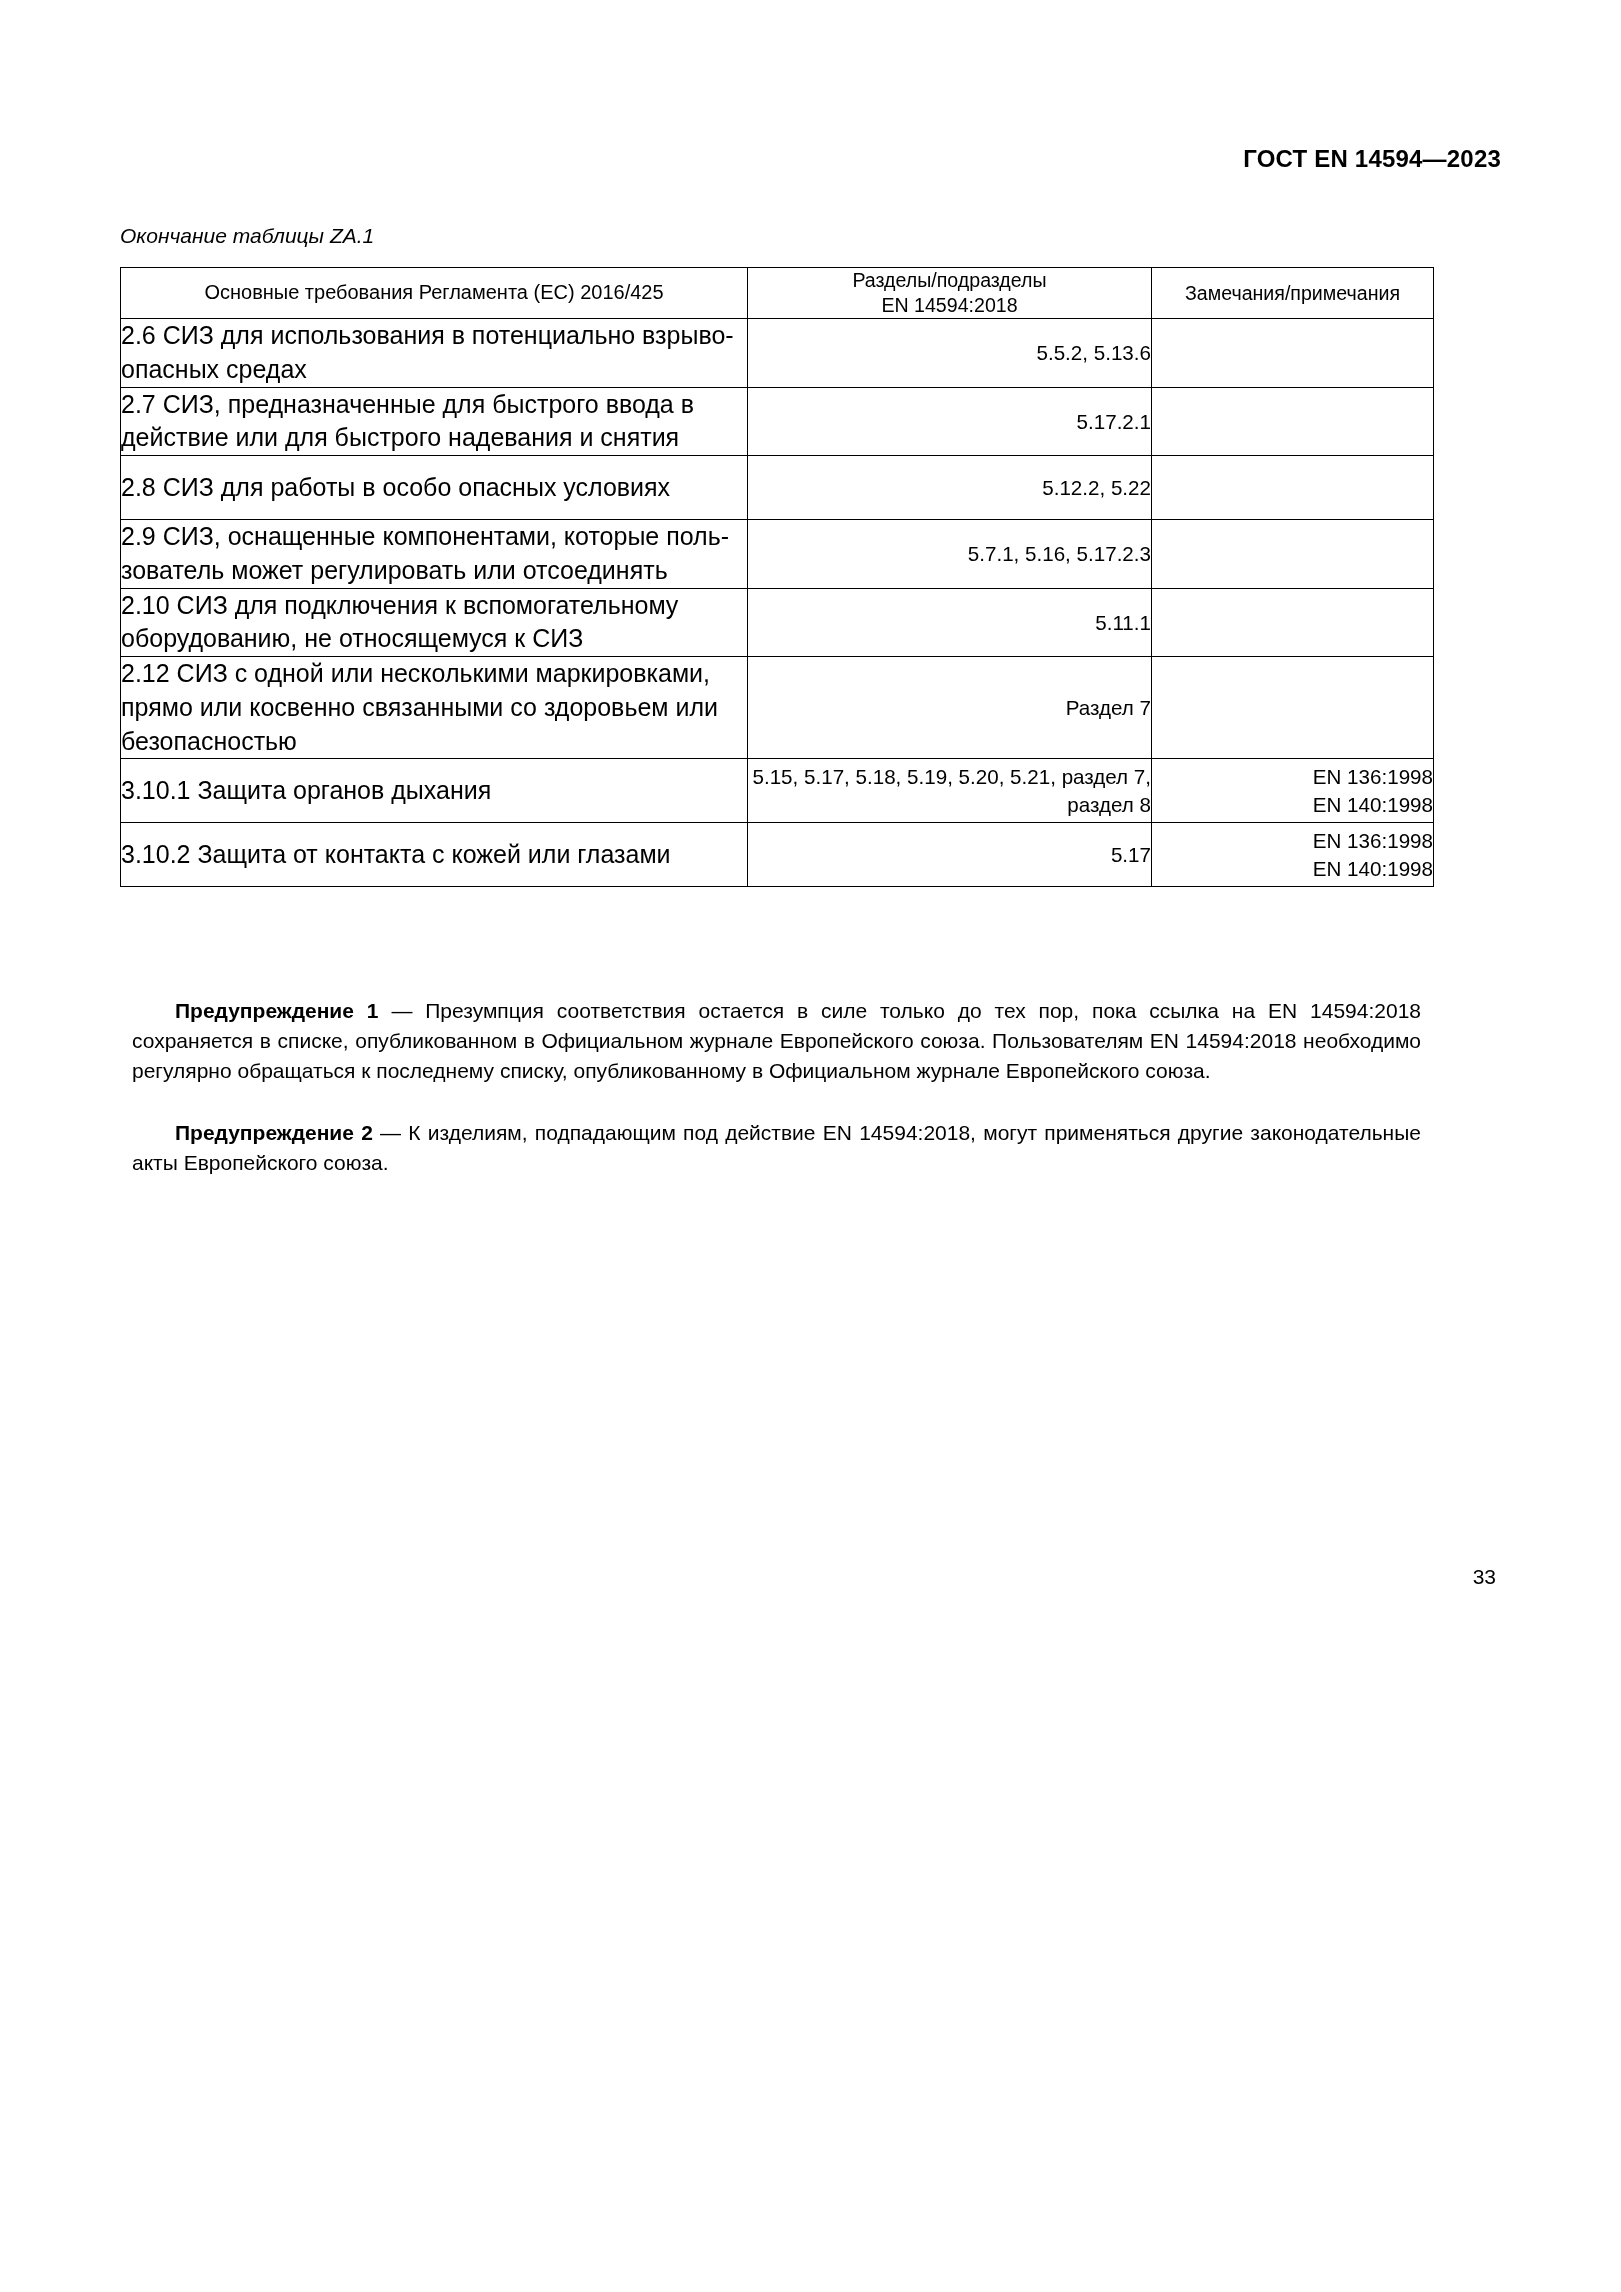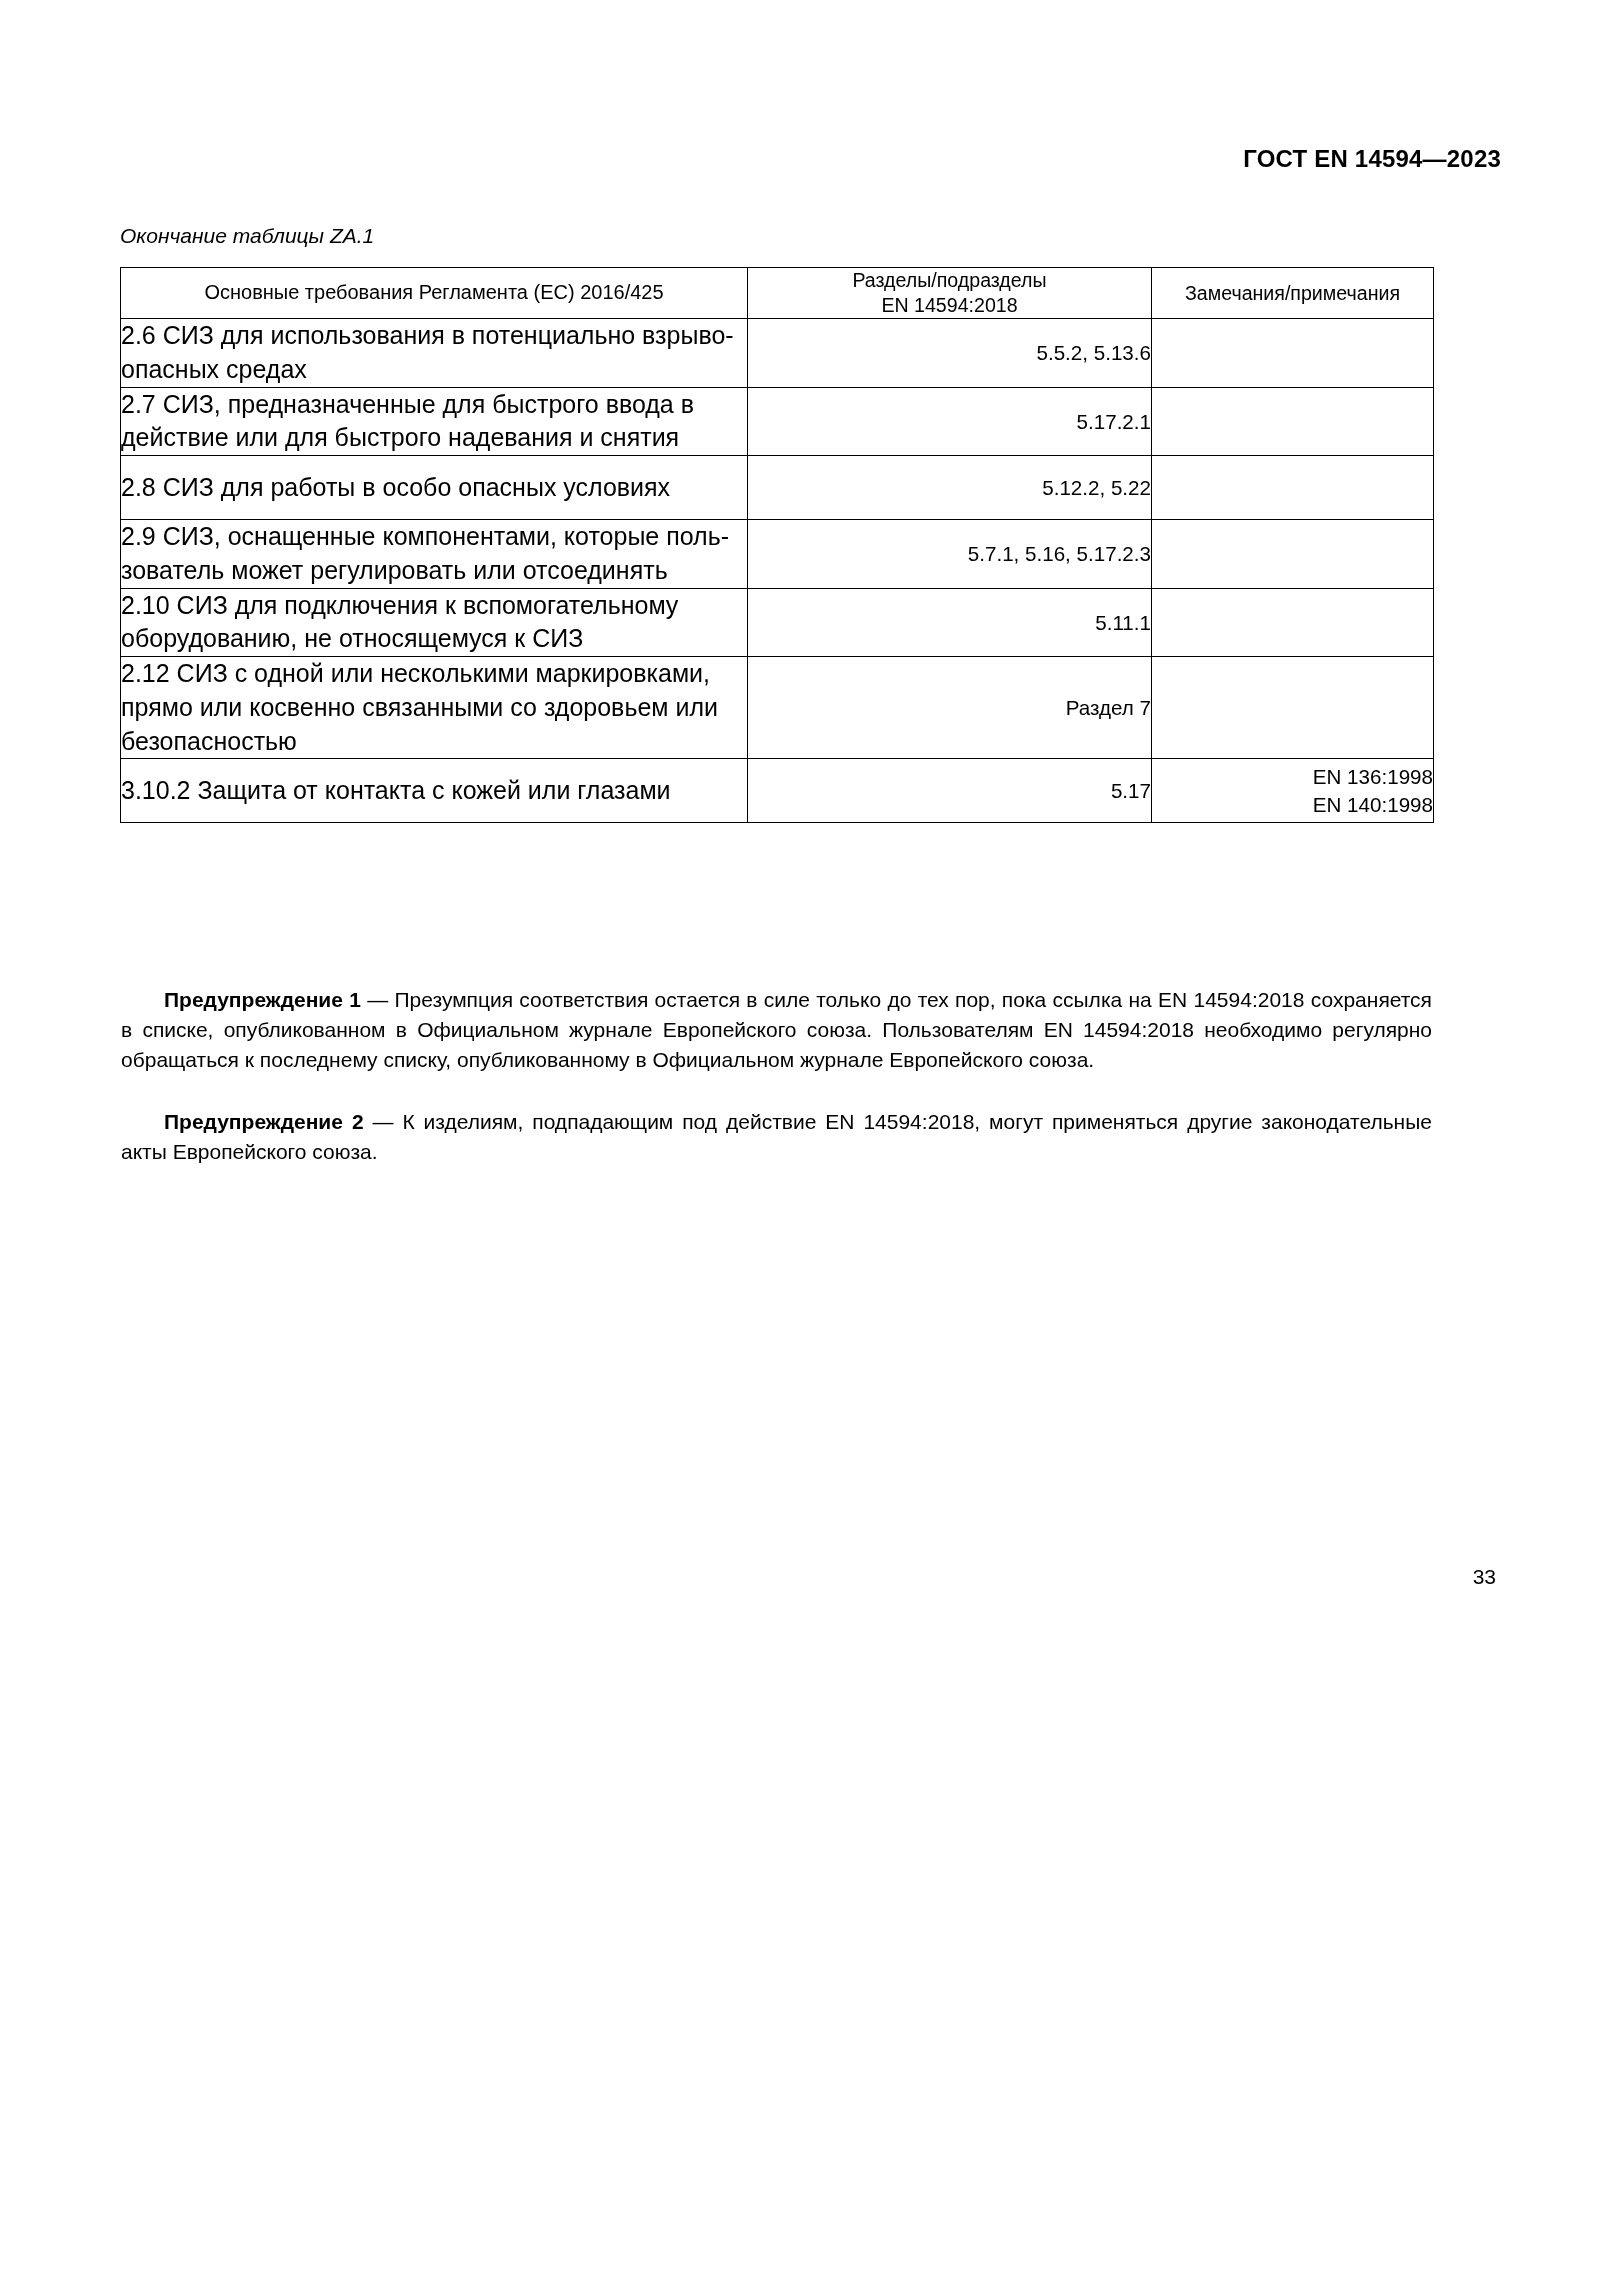--- a/index.html
+++ b/index.html
@@ -87,21 +87,21 @@
     position: absolute;
     left: 120px;
     width: 1313px;
     font-size: 21px;
     line-height: 1.42;
     text-align: justify;
   }
   #note1 { top: 984px; }
   #note2 { top: 1106px; }
   .note-block p {
-    margin: 1px;
+    margin: 12px;
     text-indent: 43px;
     text-align: justify;
     text-justify: inter-word;
   }
   .note-lead {
     font-weight: bold;
   }
   .page-number {
     position: absolute;
     right: 125px;
@@ -159,20 +159,28 @@
         <td class="cell-left">2.10 СИЗ для подключения к вспомогательному оборудованию, не относящемуся к СИЗ</td>
         <td class="cell-center">5.11.1</td>
         <td class="cell-center"></td>
       </tr>
       <tr class="body-row">
         <td class="cell-left">2.12 СИЗ с одной или несколькими маркировками, прямо или косвенно связанными со здоровьем или безопасностью</td>
         <td class="cell-center">Раздел 7</td>
         <td class="cell-center"></td>
       </tr>
       <tr class="body-row">
+        <td class="cell-left">3.10.1 Защита органов дыхания</td>
+        <td class="cell-center">5.15, 5.17, 5.18, 5.19, 5.20, 5.21, раздел 7, раздел 8</td>
+        <td class="cell-center">
+            <div>EN 136:1998</div>
+            <div>EN 140:1998</div>
+          </td>
+      </tr>
+      <tr class="body-row">
         <td class="cell-left">3.10.2 Защита от контакта с кожей или глазами</td>
         <td class="cell-center">5.17</td>
         <td class="cell-center">
             <div>EN 136:1998</div>
             <div>EN 140:1998</div>
           </td>
       </tr>
     </tbody>
   </table>
 

